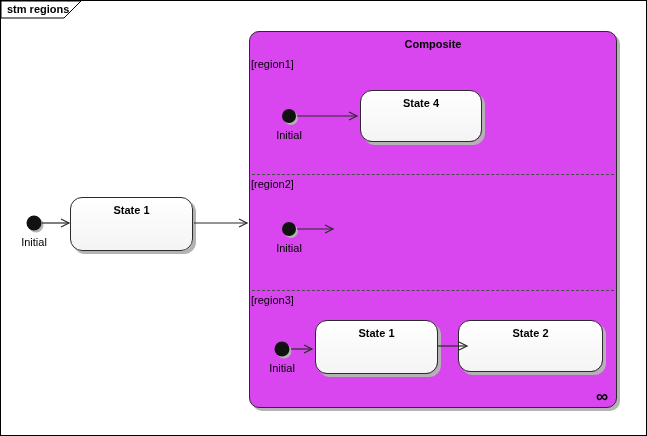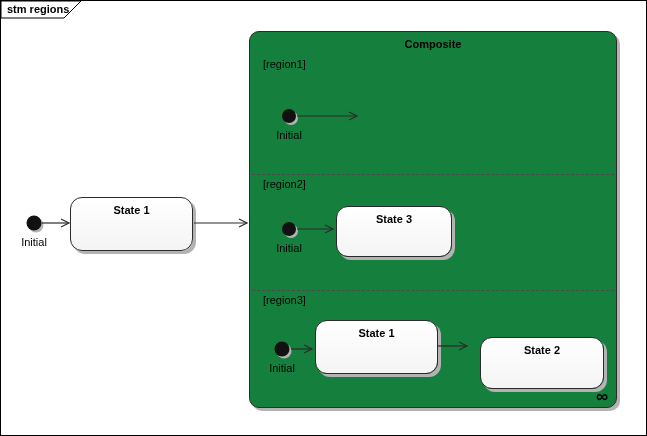--- a/index.html
+++ b/index.html
@@ -9,29 +9,29 @@
     background:#ffffff; border:1px solid #000;
     font-family:"Liberation Sans","DejaVu Sans",sans-serif;
     overflow:hidden;
   }
   .tab-label {
     position:absolute; left:6px; top:2px;
     font-size:11px; font-weight:bold; color:#000;text-align:center;
   }
   .composite {
     position:absolute; left:248px; top:30px; width:368px; height:377px;
-    background:#15803d; border:1px solid #2b2b2b; border-radius:10px;
+    background:#d946ef; border:1px solid #2b2b2b; border-radius:10px;
     box-shadow:3px 3px 0 #b3b3b3;
   }
   .composite-title {
     position:absolute; top:6px; left:0; right:0; text-align:center;
     font-size:11px; font-weight:bold; color:#000;
   }
   .region-label {
-    position:absolute; left:13px; font-size:11px; color:#000;
+    position:absolute; left:1px; font-size:11px; color:#000;
   }
   .separator {
     position:absolute; left:2px; right:2px; height:0;
     border-top:1px dashed #4a4a4a;
   }
   .state {
     position:absolute; background:linear-gradient(#ffffff,#f4f4f4);
     border:1px solid #2b2b2b; border-radius:12px;
     box-shadow:3px 3px 0 #b3b3b3;
   }
@@ -56,29 +56,29 @@
 
   <div class="composite">
     <div class="composite-title">Composite</div>
 
     <div class="region-label" style="top:26px">[region1]</div>
     <div class="separator" style="top:142px"></div>
     <div class="region-label" style="top:146px">[region2]</div>
     <div class="separator" style="top:258px"></div>
     <div class="region-label" style="top:262px">[region3]</div>
 
+    <div class="state" style="left:110px; top:58px; width:122px; height:52px;">
+      <div class="state-label">State 4</div>
+    </div>
 
-    <div class="state" style="left:86px; top:174px; width:116px; height:51px;">
-      <div class="state-label">State 3</div>
-    </div>
 
     <div class="state" style="left:65px; top:288px; width:123px; height:54px;">
       <div class="state-label">State 1</div>
     </div>
-    <div class="state" style="left:230px; top:288px; width:124px; height:52px;margin-top:17px;">
+    <div class="state" style="left:208px; top:288px; width:145px; height:52px;">
       <div class="state-label">State 2</div>
     </div>
 
     <div class="decomp">∞</div>
   </div>
 
   <div class="state" style="left:69px; top:196px; width:123px; height:54px;">
     <div class="state-label">State 1</div>
   </div>
 

